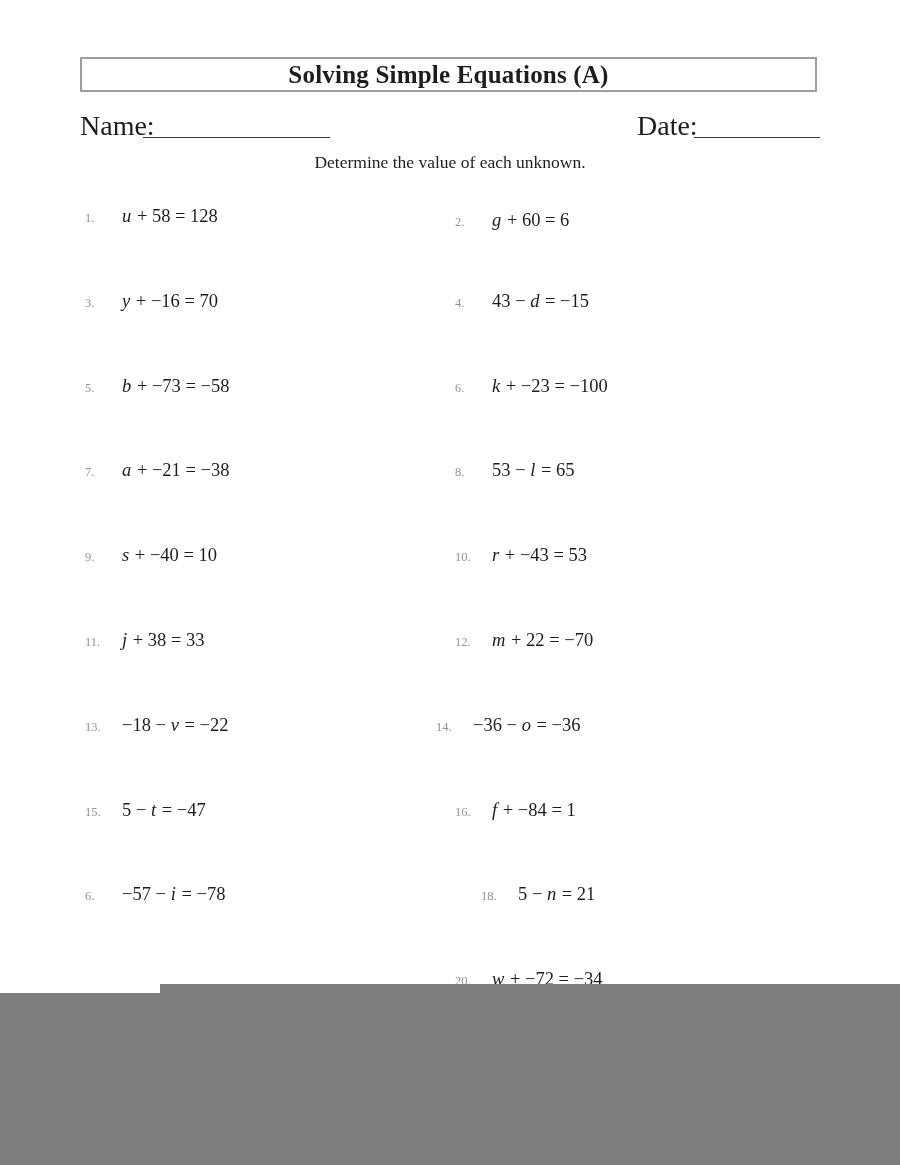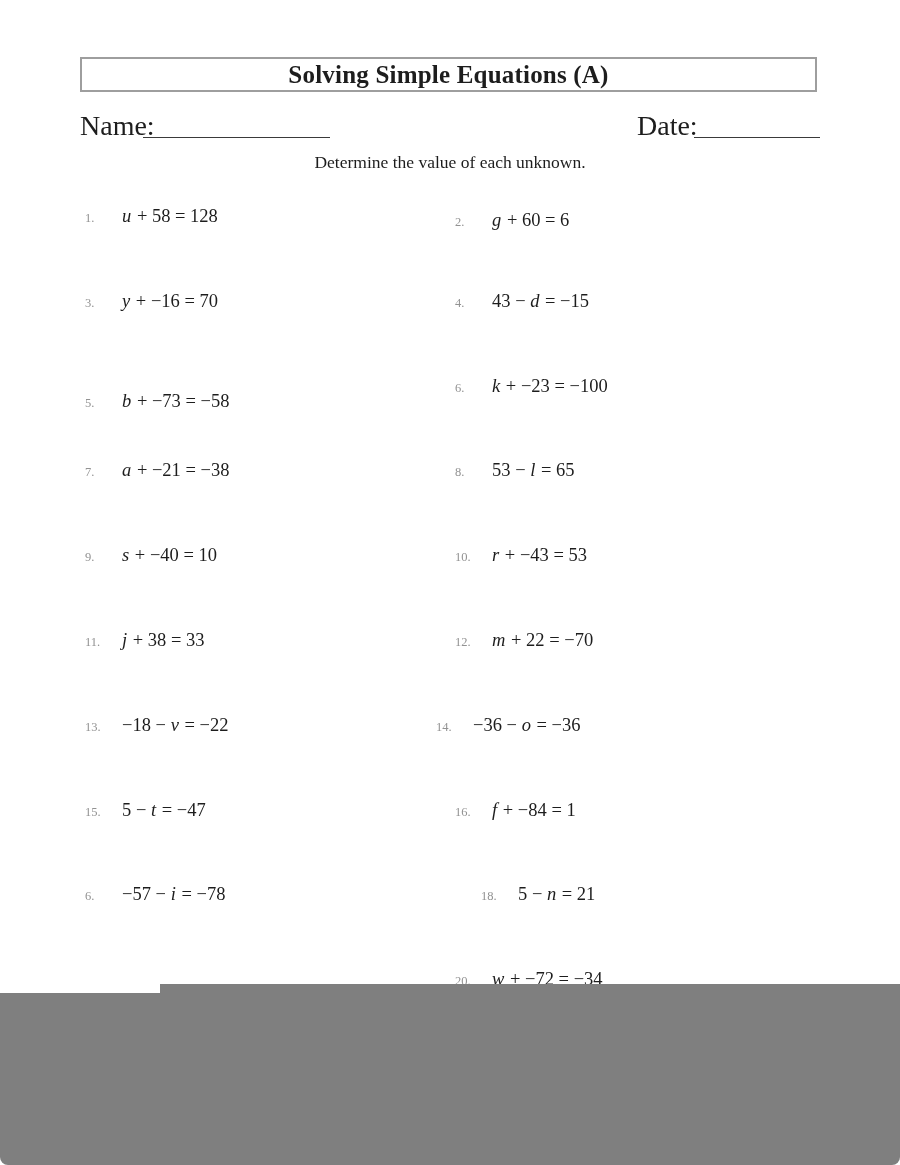--- a/index.html
+++ b/index.html
@@ -8,21 +8,20 @@
     background: #ffffff;
   }
   .page {
     position: relative;
     width: 900px;
     height: 1165px;
     background: var(--page-bg, #ffffff);
     overflow: hidden;
     font-family: "Liberation Serif", "DejaVu Serif", serif;
     color: var(--text-color, #1d1d1d);
-    border-radius: 8px;
   }
   .title-box {
     position: absolute;
     left: 80px;
     top: 57px;
     width: 733px;
     height: 31px;
     border: 2px solid var(--box-border, #9e9e9e);
   }
   .title-box h1 {
@@ -107,21 +106,21 @@
   <span class="field-label date-label">Date:</span>
   <span class="blank-line date-line"></span>
 
   <div class="instruction">Determine the value of each unknown.</div>
 
   <div id="problems">
       <div class="problem" style="top: 206px; left: 85px;"><span class="pnum">1.</span><span class="peq"><i>u</i> + 58 = 128</span></div>
       <div class="problem" style="top: 210px; left: 455px;"><span class="pnum">2.</span><span class="peq"><i>g</i> + 60 = 6</span></div>
       <div class="problem" style="top: 291px; left: 85px;"><span class="pnum">3.</span><span class="peq"><i>y</i> + −16 = 70</span></div>
       <div class="problem" style="top: 291px; left: 455px;"><span class="pnum">4.</span><span class="peq">43 − <i>d</i> = −15</span></div>
-      <div class="problem" style="top: 376px; left: 85px; margin-top: 15px;"><span class="pnum">5.</span><span class="peq"><i>b</i> + −73 = −58</span></div>
+      <div class="problem" style="top: 376px; left: 85px;"><span class="pnum">5.</span><span class="peq"><i>b</i> + −73 = −58</span></div>
       <div class="problem" style="top: 376px; left: 455px;"><span class="pnum">6.</span><span class="peq"><i>k</i> + −23 = −100</span></div>
       <div class="problem" style="top: 460px; left: 85px;"><span class="pnum">7.</span><span class="peq"><i>a</i> + −21 = −38</span></div>
       <div class="problem" style="top: 460px; left: 455px;"><span class="pnum">8.</span><span class="peq">53 − <i>l</i> = 65</span></div>
       <div class="problem" style="top: 545px; left: 85px;"><span class="pnum">9.</span><span class="peq"><i>s</i> + −40 = 10</span></div>
       <div class="problem" style="top: 545px; left: 455px;"><span class="pnum">10.</span><span class="peq"><i>r</i> + −43 = 53</span></div>
       <div class="problem" style="top: 630px; left: 85px;"><span class="pnum">11.</span><span class="peq"><i>j</i> + 38 = 33</span></div>
       <div class="problem" style="top: 630px; left: 455px;"><span class="pnum">12.</span><span class="peq"><i>m</i> + 22 = −70</span></div>
       <div class="problem" style="top: 715px; left: 85px;"><span class="pnum">13.</span><span class="peq">−18 − <i>v</i> = −22</span></div>
       <div class="problem" style="top: 715px; left: 436px;"><span class="pnum">14.</span><span class="peq">−36 − <i>o</i> = −36</span></div>
       <div class="problem" style="top: 800px; left: 85px;"><span class="pnum">15.</span><span class="peq">5 − <i>t</i> = −47</span></div>

